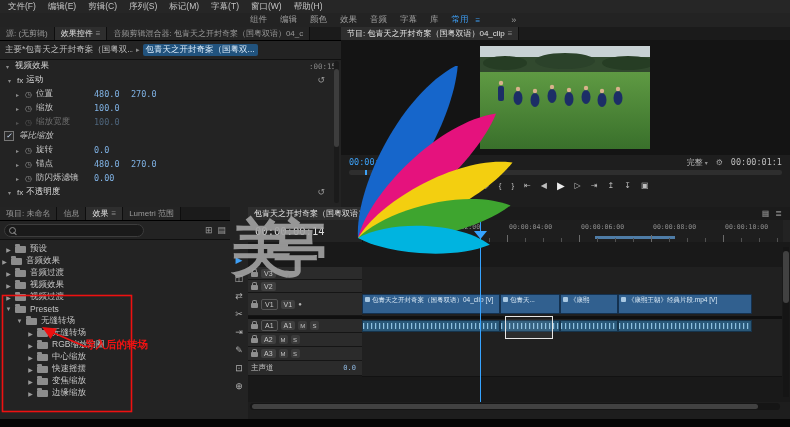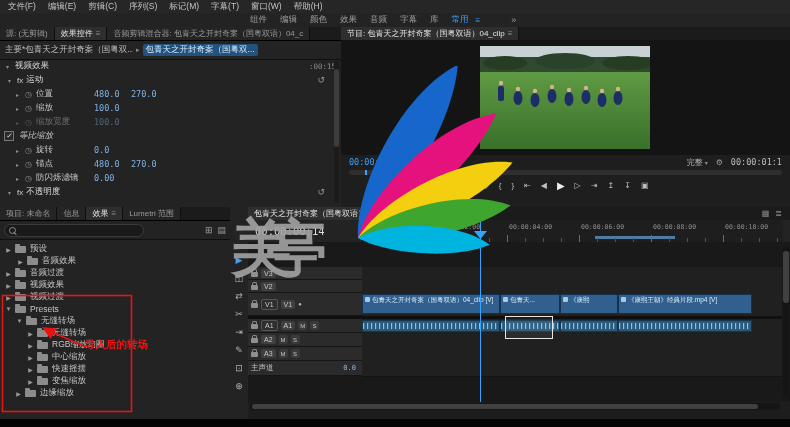--- a/index.html
+++ b/index.html
@@ -371,21 +371,21 @@
       </div>
       <span class="flex1"></span>
       <span id="proj-view-icons"><span class="vicon">⊞</span><span class="vicon">▤</span></span>
     </div>
     <div id="proj-tree">
         <div class="tree-row" style="padding-left: 4px;">
           <span class="tarrow">▶</span>
           <span class="bin"></span>
           <span class="tlabel">预设</span>
         </div>
-        <div class="tree-row" style="padding-left: 16px;">
+        <div class="tree-row" style="padding-left: 0;">
           <span class="tarrow">▶</span>
           <span class="bin"></span>
           <span class="tlabel">音频效果</span>
         </div>
         <div class="tree-row" style="padding-left: 4px;">
           <span class="tarrow">▶</span>
           <span class="bin"></span>
           <span class="tlabel">音频过渡</span>
         </div>
         <div class="tree-row" style="padding-left: 4px;">
@@ -426,21 +426,21 @@
         <div class="tree-row" style="padding-left: 26px;">
           <span class="tarrow">▶</span>
           <span class="bin"></span>
           <span class="tlabel">快速摇摆</span>
         </div>
         <div class="tree-row" style="padding-left: 26px;">
           <span class="tarrow">▶</span>
           <span class="bin"></span>
           <span class="tlabel">变焦缩放</span>
         </div>
-        <div class="tree-row" style="padding-left: 14px;">
+        <div class="tree-row" style="padding-left: 26px;">
           <span class="tarrow">▶</span>
           <span class="bin"></span>
           <span class="tlabel">边缘缩放</span>
         </div>
       </div>
   </div>
 
   <div id="tools-panel">
       <div class="tool active" style="top: 45px;">▶</div>
       <div class="tool" style="top: 63px;">◫</div>

